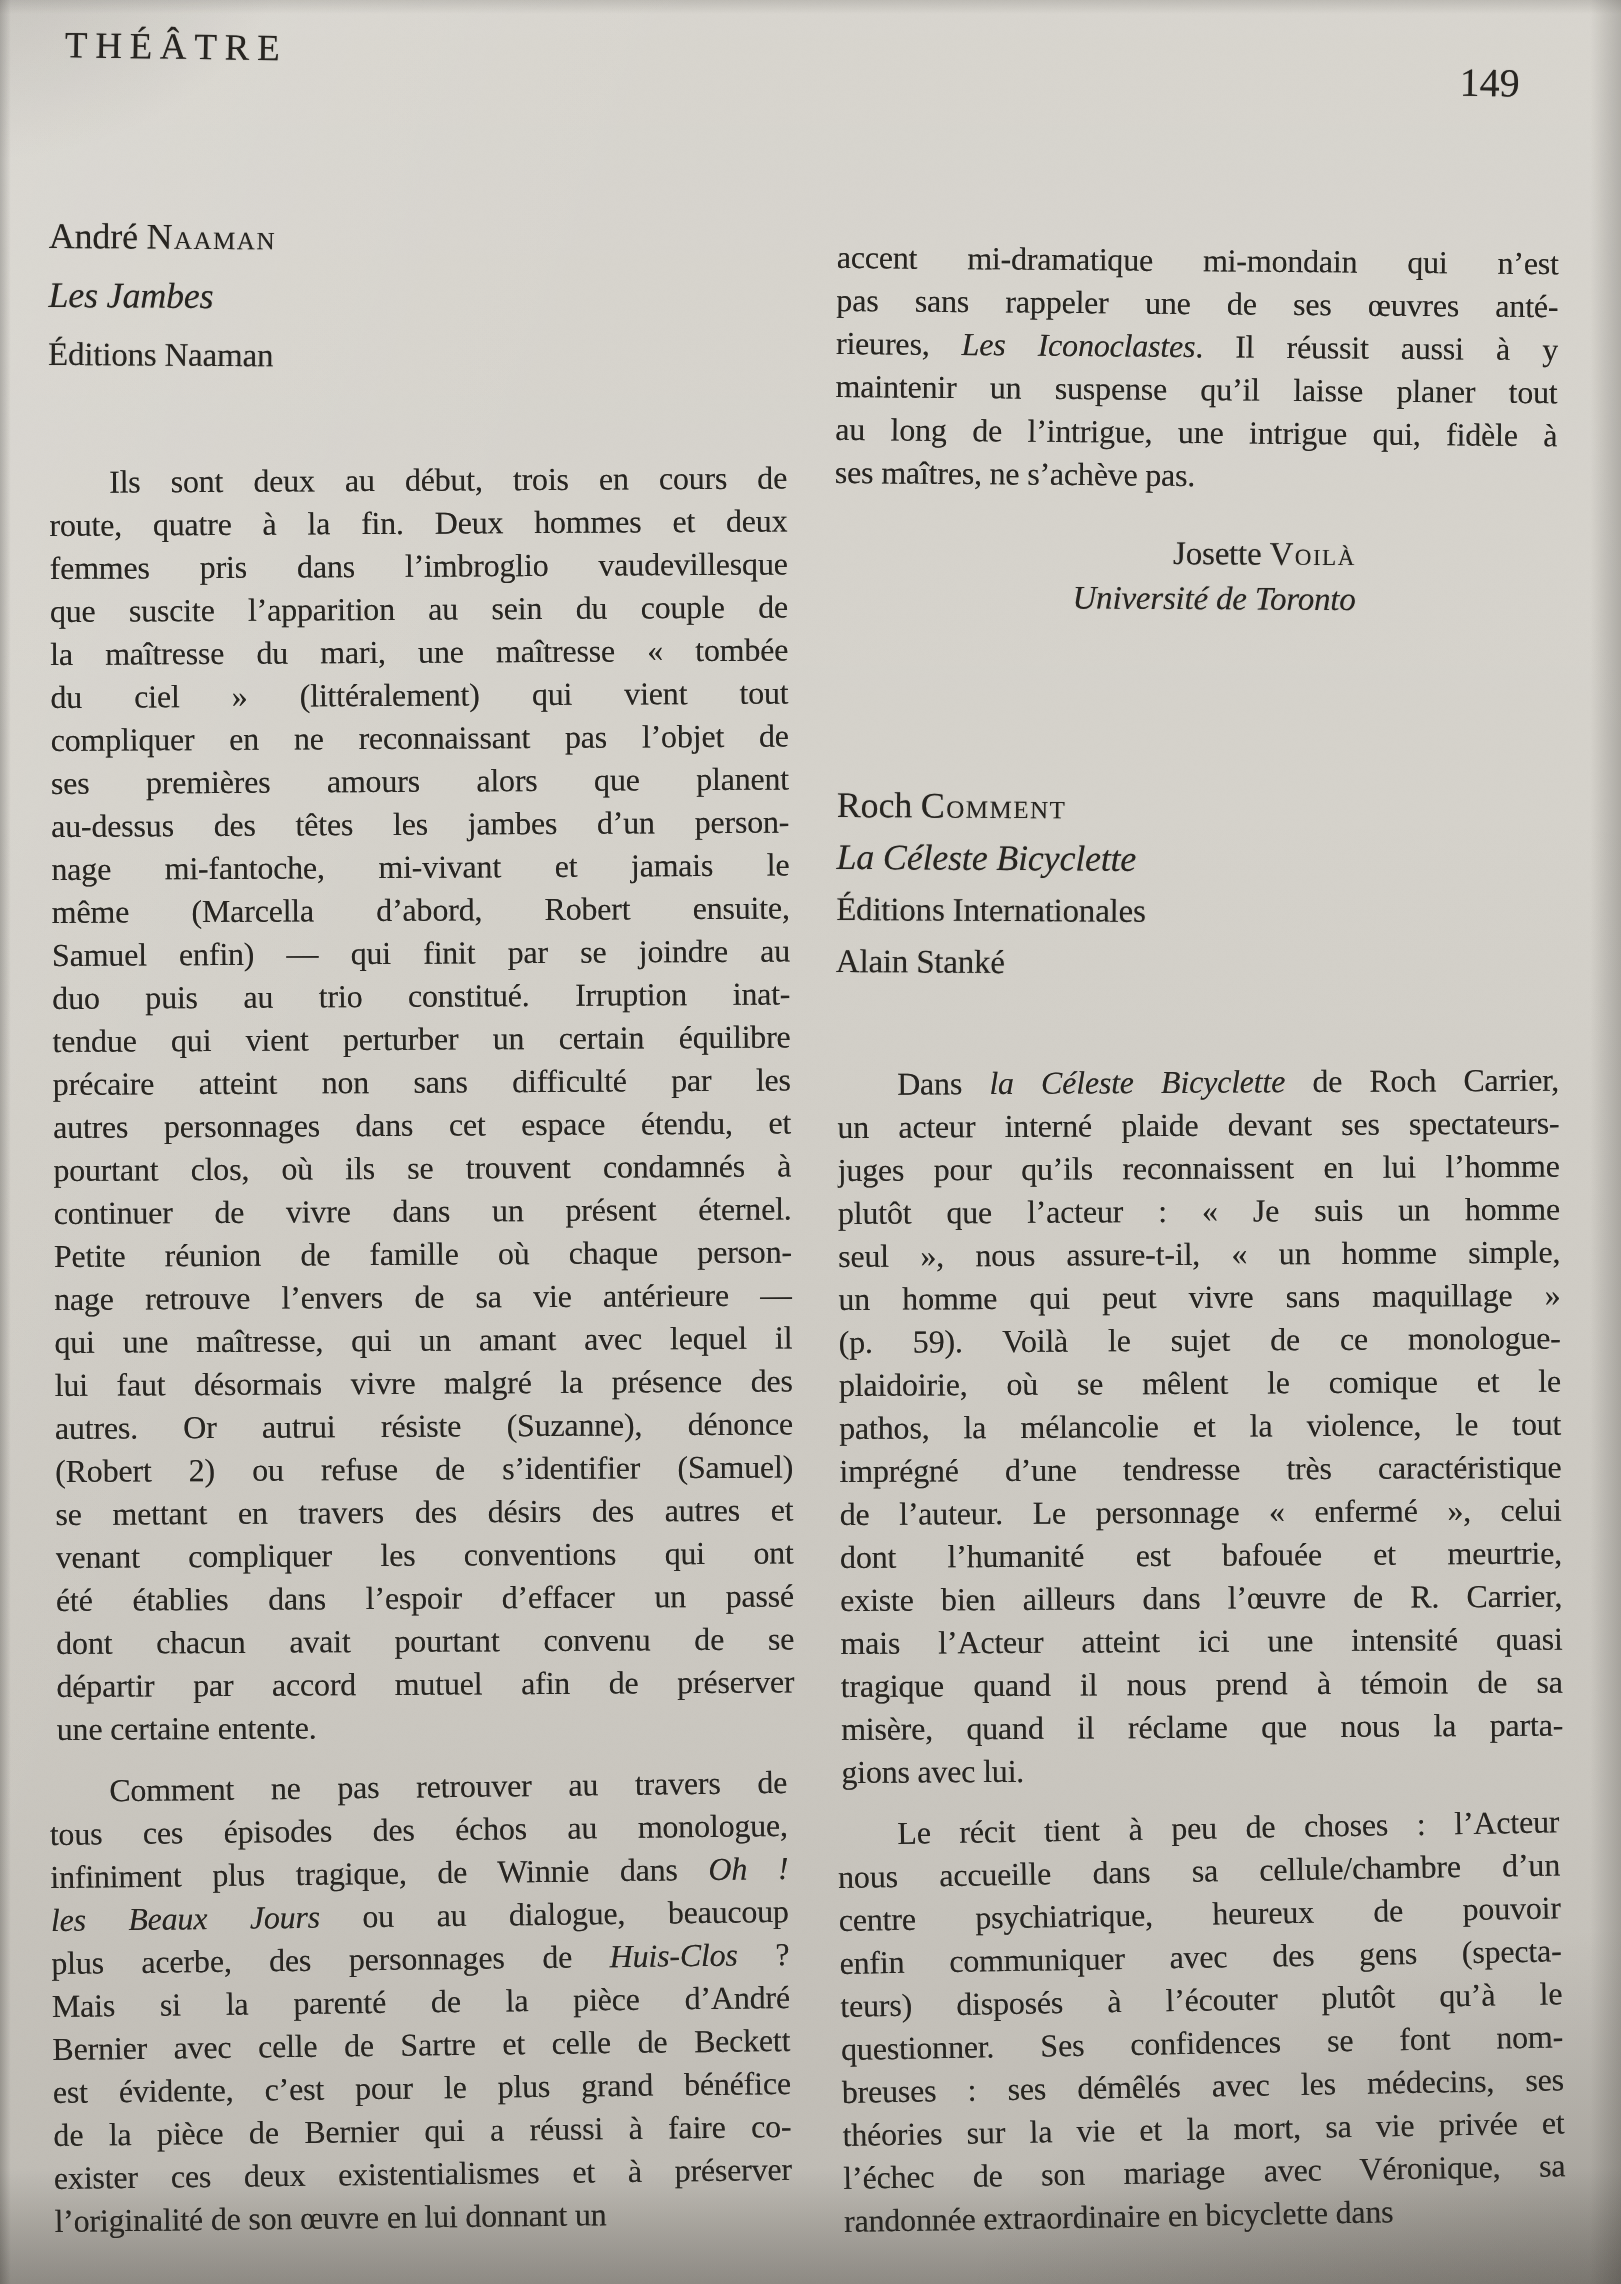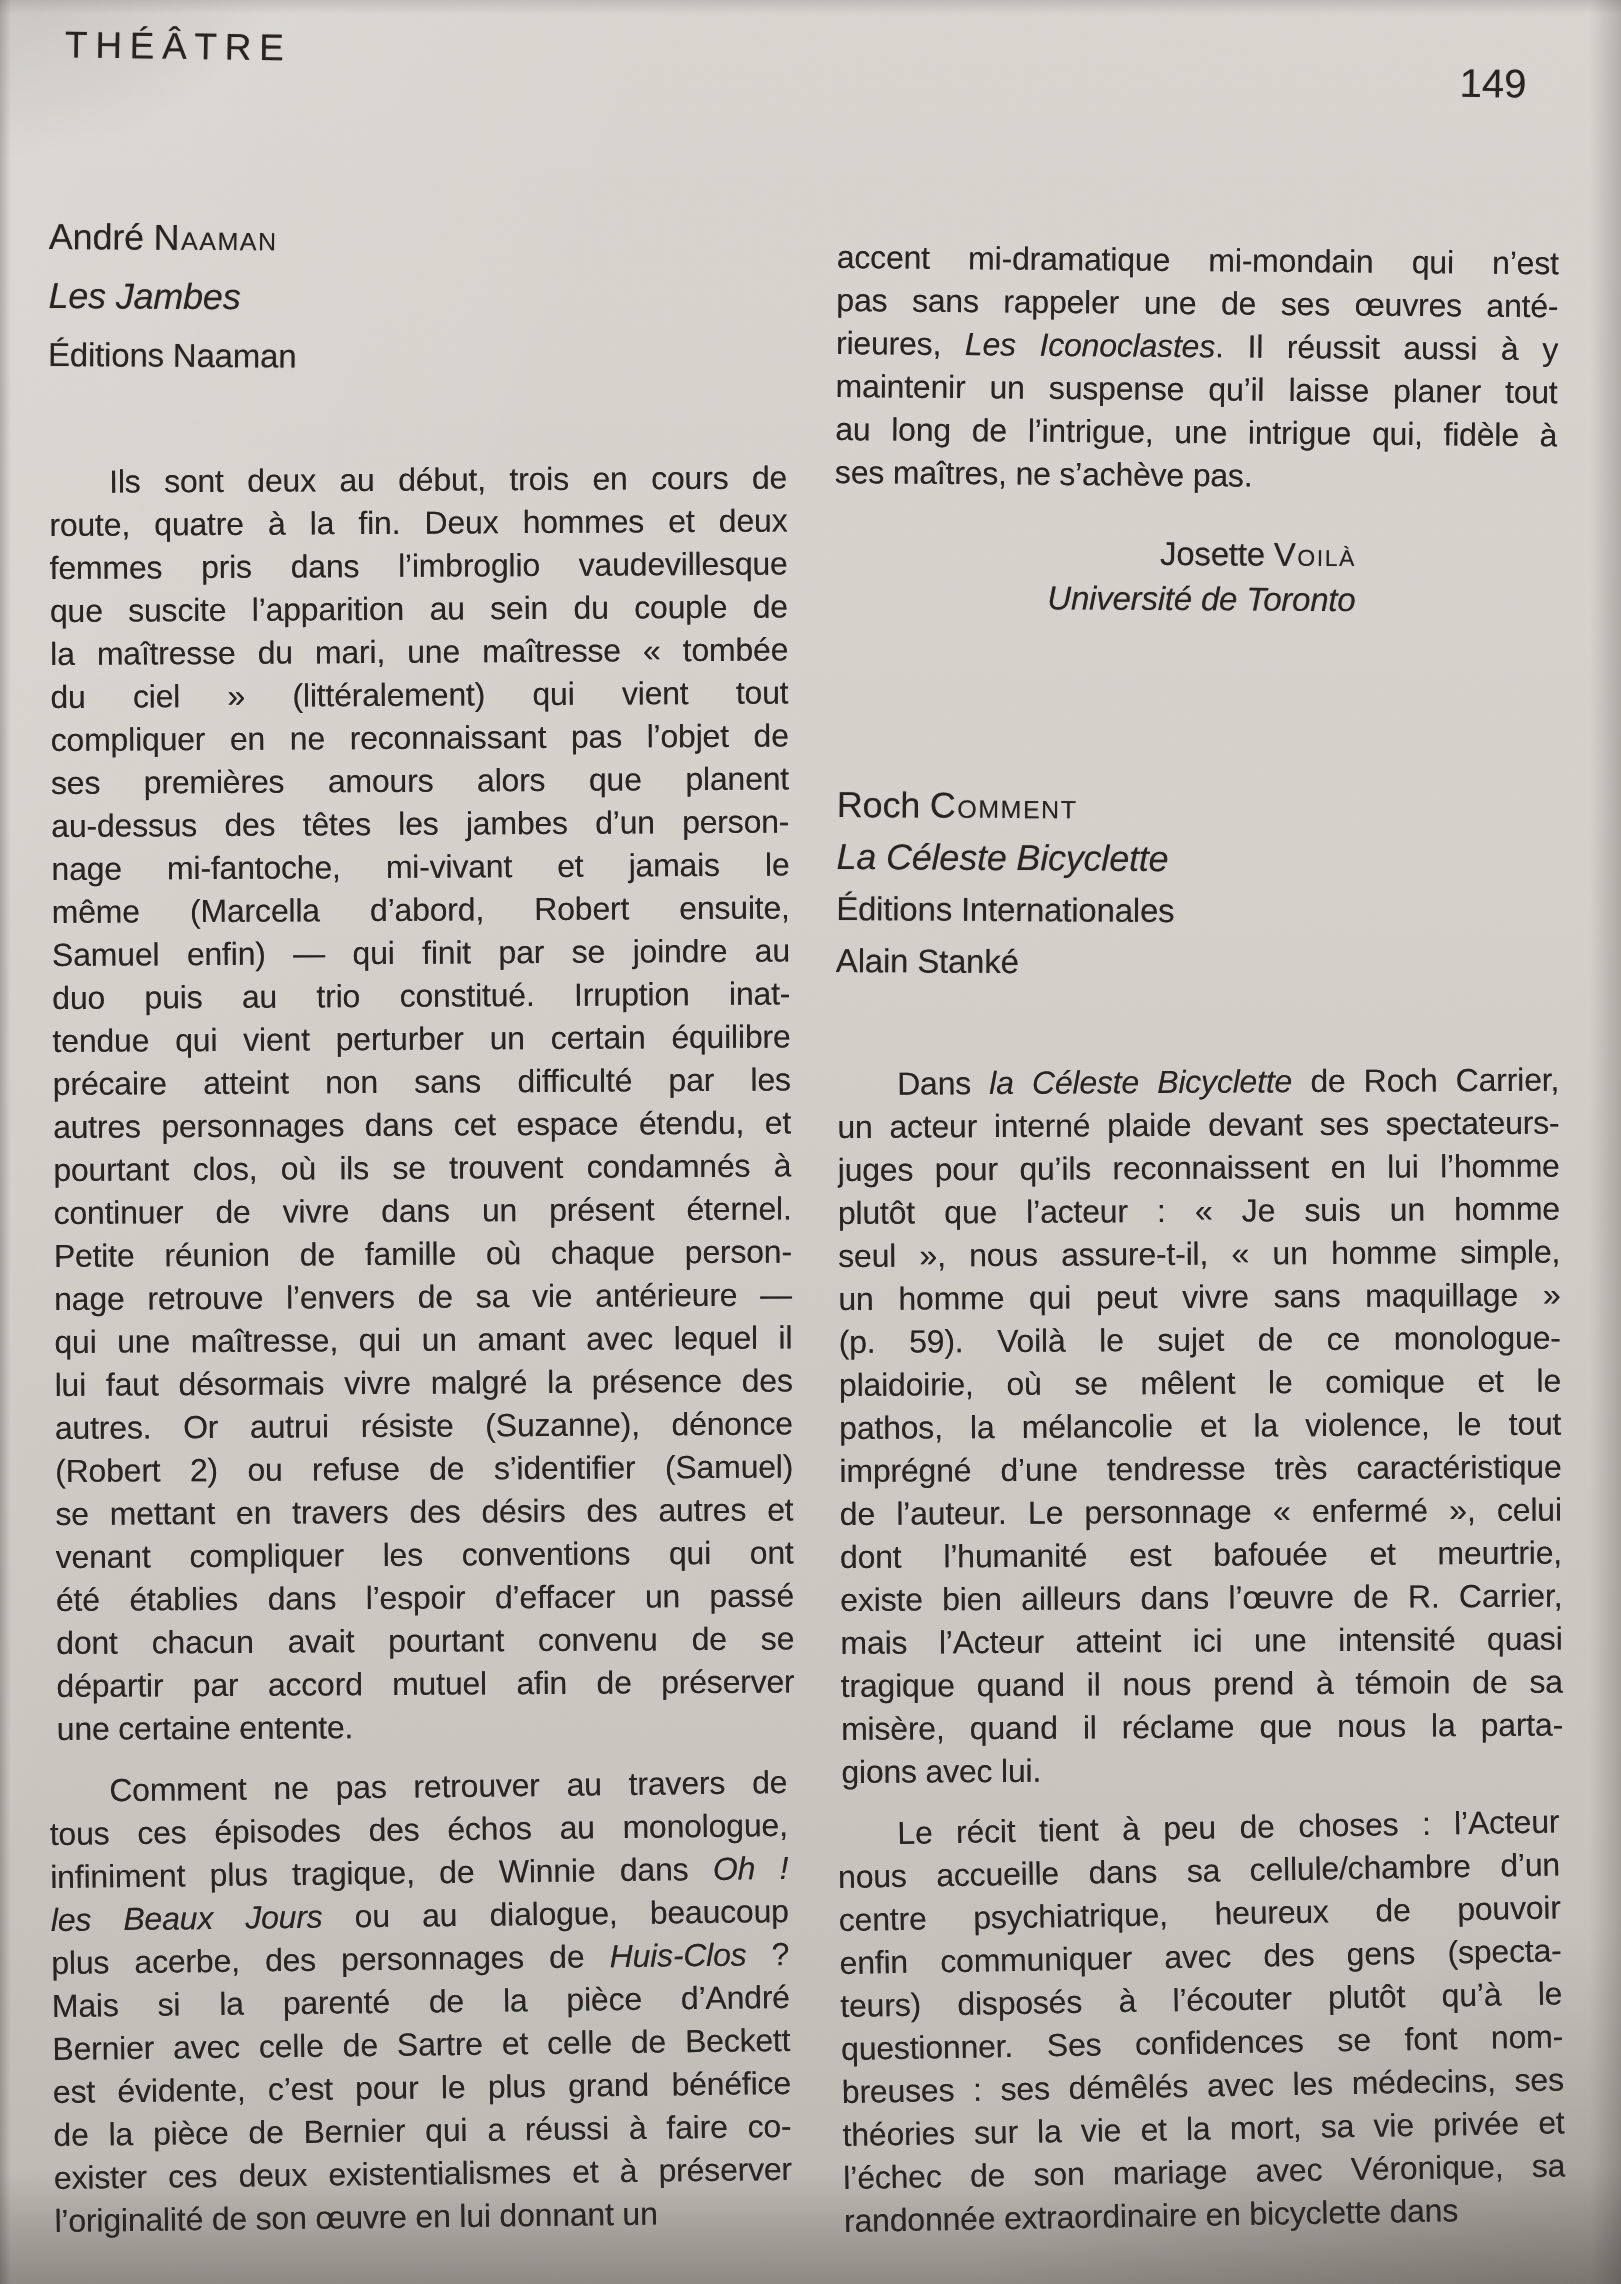--- a/index.html
+++ b/index.html
@@ -12,21 +12,21 @@
     background:
       linear-gradient(110deg, rgba(255,255,255,0.10) 0%, rgba(255,255,255,0.0) 30%),
       linear-gradient(to bottom, rgba(255,255,255,0.07) 0%, rgba(0,0,0,0.0) 35%, rgba(64,58,50,0.08) 78%, rgba(64,58,50,0.16) 100%),
       radial-gradient(1156px 694px at 105% 104%, rgba(42,38,32,0.28), rgba(42,38,32,0.0) 65%),
       radial-gradient(540px 385px at -2% -3%, rgba(42,38,32,0.18), rgba(42,38,32,0.0) 60%),
       linear-gradient(to right, rgba(20,18,15,0.25) 0px, rgba(20,18,15,0.0) 10.8px),
       linear-gradient(to left, rgba(30,28,24,0.22) 0px, rgba(30,28,24,0.0) 31px),
       linear-gradient(to bottom, rgba(20,18,15,0.14) 0px, rgba(20,18,15,0.0) 14px),
       linear-gradient(to top, rgba(25,22,18,0.30) 0px, rgba(25,22,18,0.0) 116px),
       #d5d2cb;
-    font-family:Liberation Sans, sans-serif;
+    font-family:Liberation Serif, serif;
     color:#262420;
   }
   .grain{position:absolute;inset:0;opacity:.35;pointer-events:none;}
 
   
   .hdr{position:absolute;left:0;top:0;width:1621px;height:108px;transform:rotate(0.8deg);transform-origin:46px 46px;}
   .section-title{
     position:absolute;left:65px;top:26px;
     font-size:37px;letter-spacing:7.7px;line-height:1;
     text-shadow:0 0 0.8px rgba(38,36,32,0.55);

